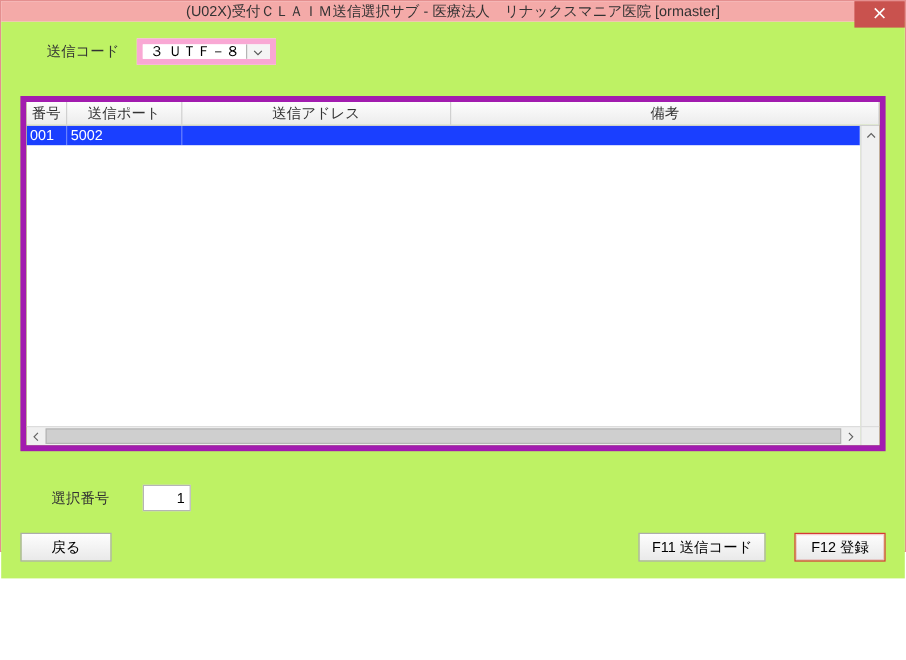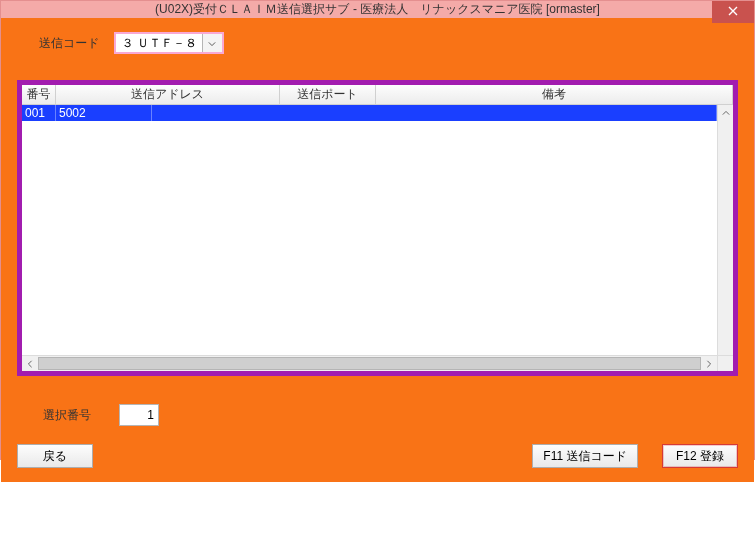--- a/index.html
+++ b/index.html
@@ -33,34 +33,34 @@
     background: #c9524e;
     color: #fff;
     display: flex; align-items: center; justify-content: center;
     position: absolute; right: 0; top: 0;
     height: 22px;
     cursor: pointer;
   }
   .titlebar-close svg { width: 10px; height: 10px; }
   .client {
     flex: 1;
-    background: #f97316;
+    background: #bef264;
     padding: 14px 16px 14px 16px;
     display: flex; flex-direction: column;
   }
   .top-row {
     display: flex; align-items: center;
     gap: 14px;
     margin-bottom: 26px;
     margin-left: 22px;
   }
   .label { color: #333; }
   .combo {
     display: inline-flex; align-items: stretch;
-    border: 2px solid #f9a8d4;
+    border: 5px solid #f9a8d4;
     height: 22px;
     background: #fff;
   }
   .combo-input {
     border: none; padding: 2px 6px; font-size: 12px;
     width: 86px; outline: none;
     font-family: inherit;
   }
   .combo-btn {
     width: 20px;
@@ -212,22 +212,22 @@
                 <path d="M1 1 L5 5 L9 1" fill="none" stroke="#555" stroke-width="1.2"></path>
               </svg>
           </span>
         </div>
       </div>
     </div>
 
     <div class="table-wrap">
       <div class="thead">
         <div class="th col-num">番号</div>
+        <div class="th col-port">送信ポート</div>
         <div class="th col-addr">送信アドレス</div>
-        <div class="th col-port">送信ポート</div>
         <div class="th col-memo">備考</div>
       </div>
       <div class="tbody-scroll">
         <div class="tbody">
           <div class="tr selected">
             <div class="td col-num">001</div>
             <div class="td col-port">5002</div>
             <div class="td col-memo"></div>
           </div>
         </div>

